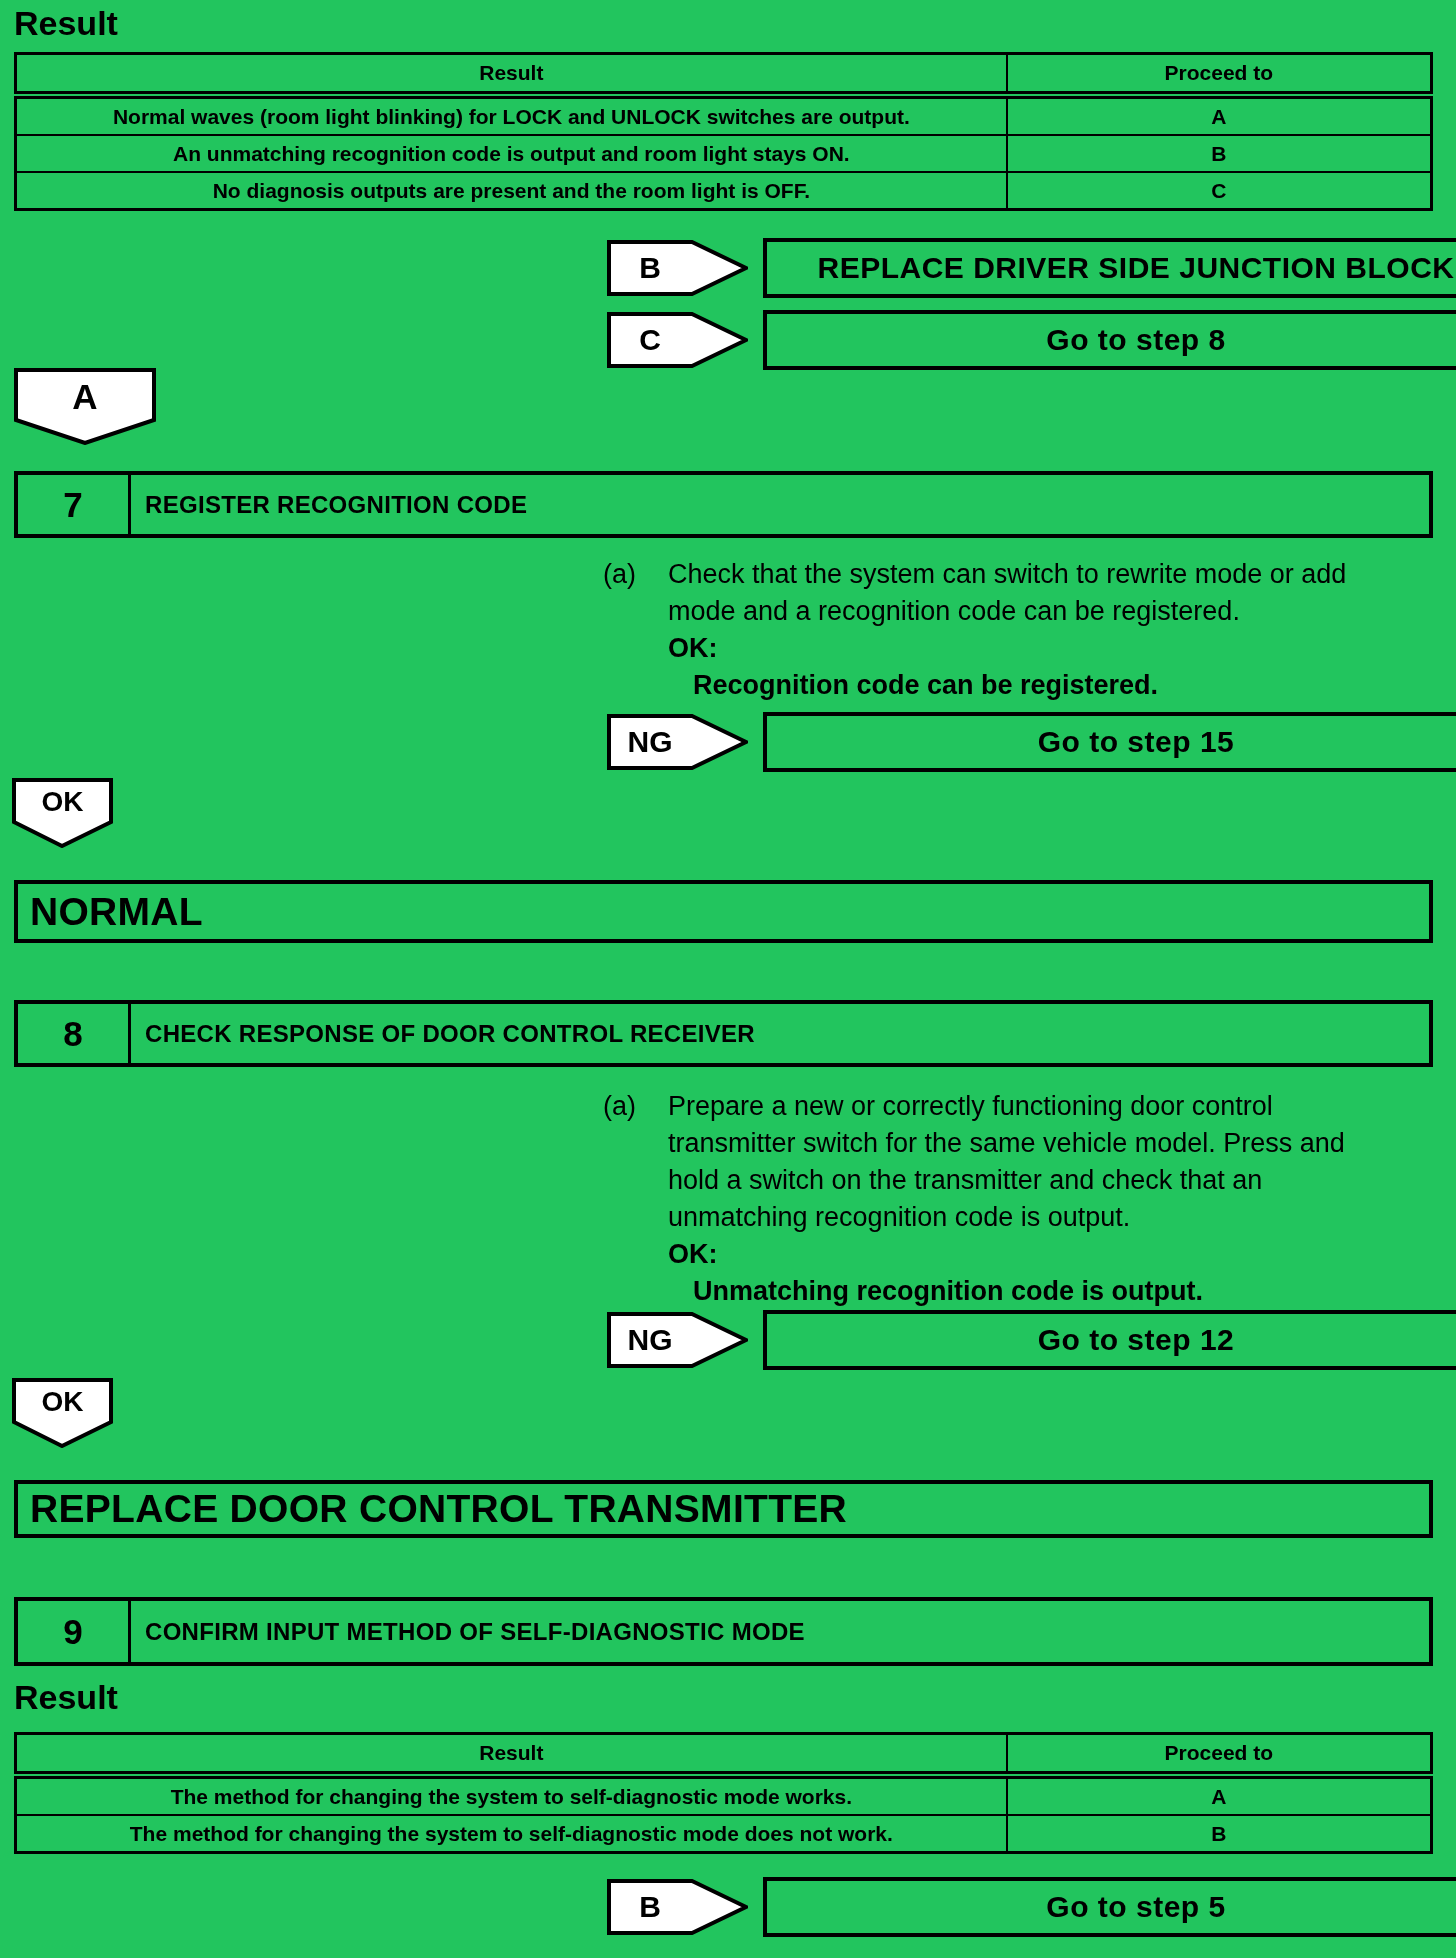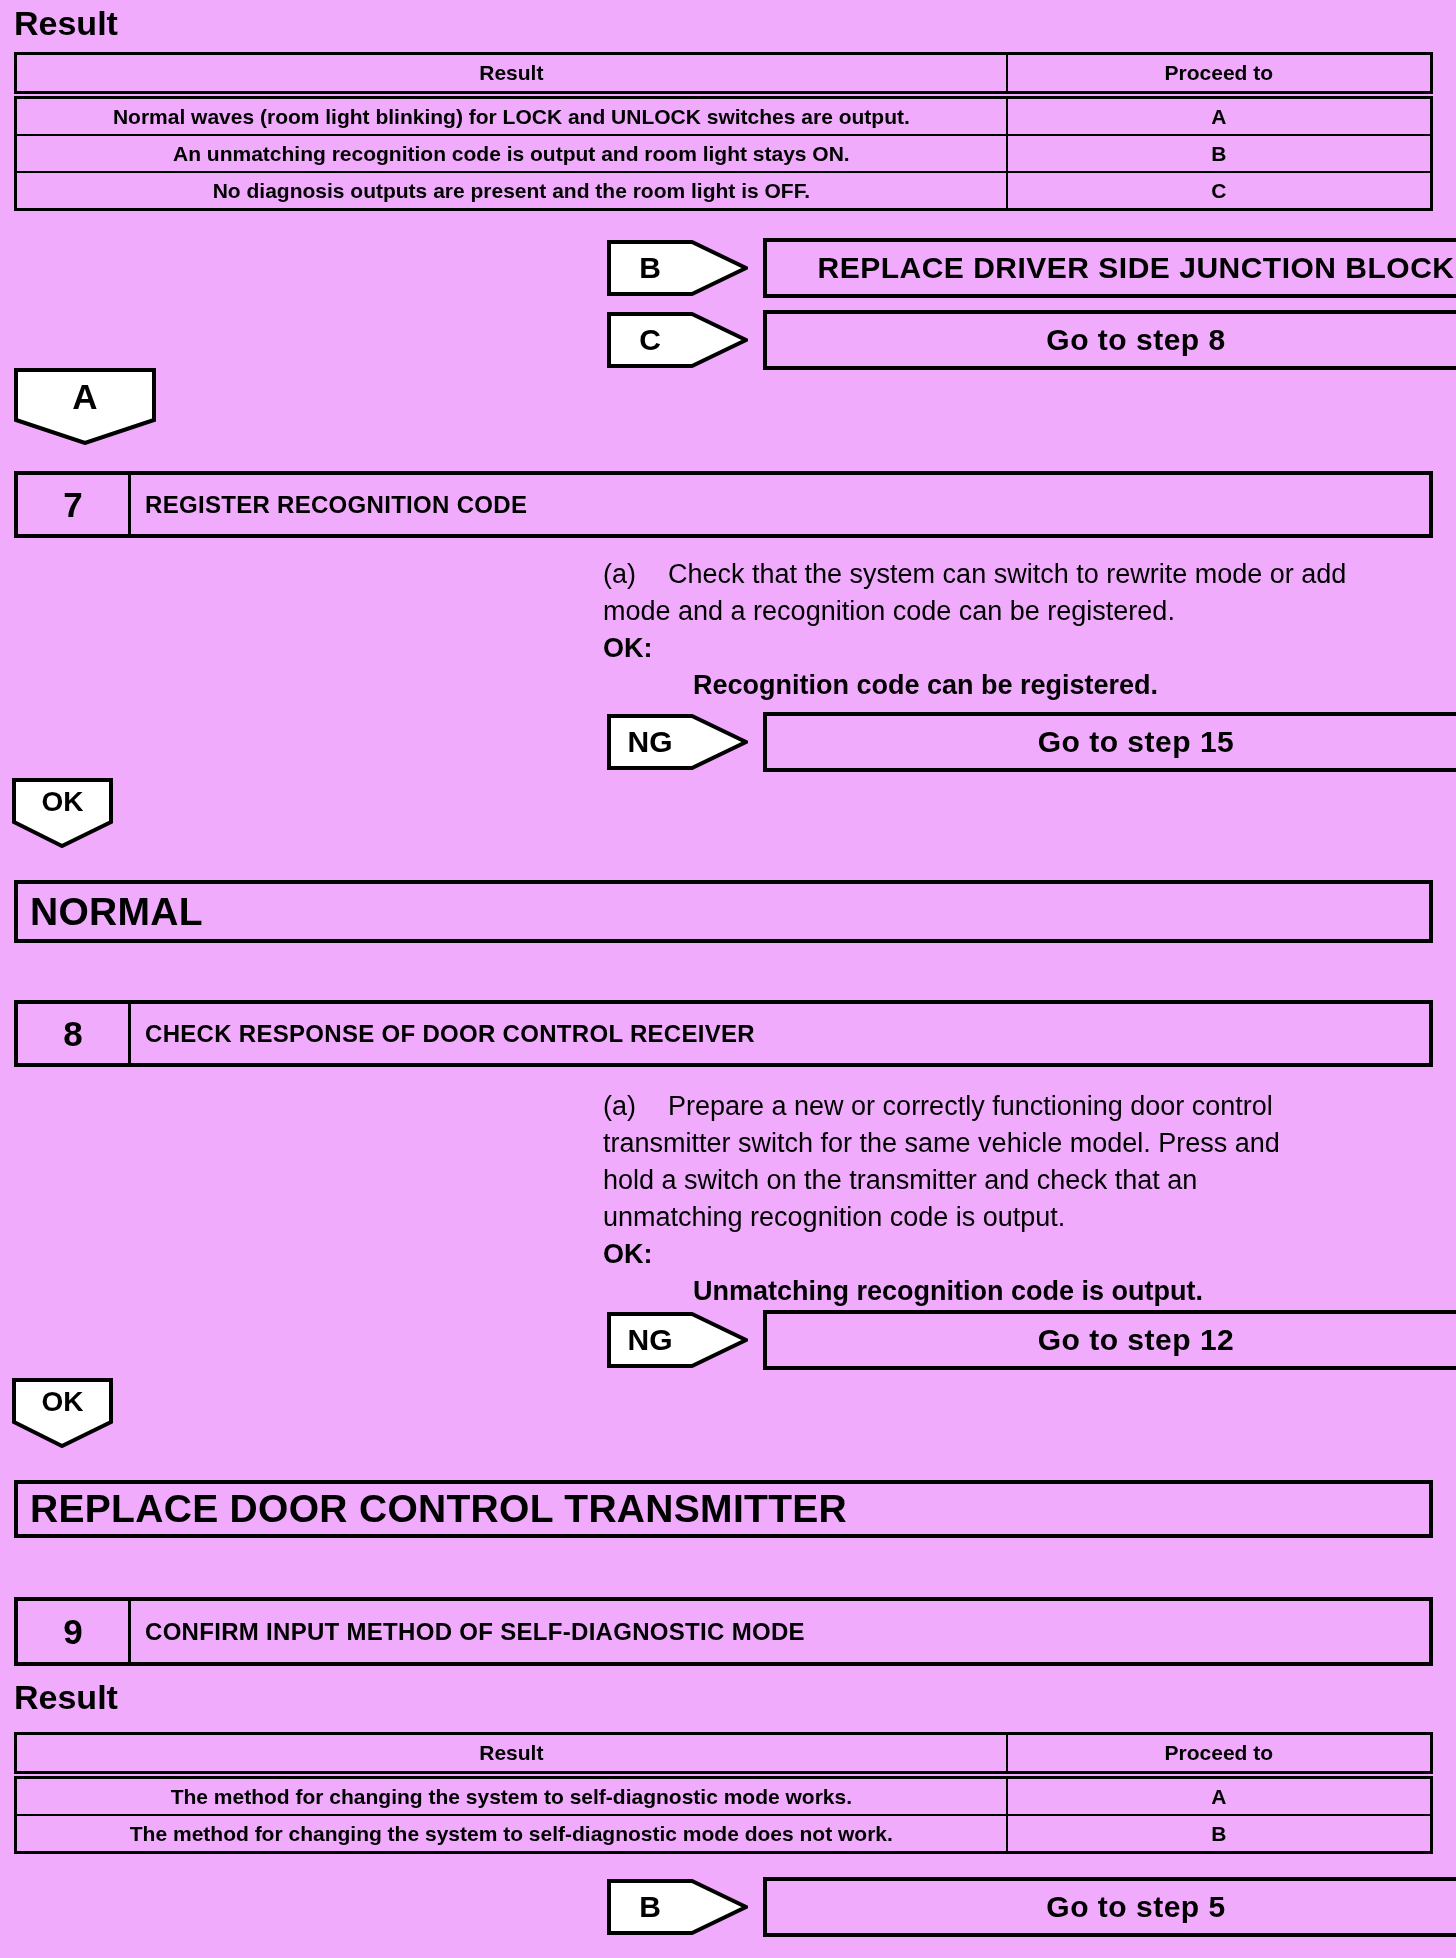--- a/index.html
+++ b/index.html
@@ -1,16 +1,16 @@
 <!DOCTYPE html>
 <html><head>
 <meta charset="utf-8">
 <style>
   html,body{margin:0;padding:0;background:#fff;}
-  .page{position:relative;width:1456px;height:1958px;background:#f0abfc;color:#000;
+  .page{position:relative;width:1456px;height:1958px;background:#22c55e;color:#000;
         font-family:"Liberation Sans",sans-serif;overflow:hidden;}
   .h1{position:absolute;left:14px;font-size:34px;font-weight:bold;line-height:34px;letter-spacing:0px;}
   
   table.rtable{position:absolute;left:14px;width:1419px;border-collapse:collapse;table-layout:fixed;
                border:3px solid #000;}
   table.rtable col.c1{width:70%;}
   table.rtable col.c2{width:30%;}
   table.rtable th{border:2px solid #000;border-bottom:8px double #000;height:36px;
                   font-size:21px;font-weight:bold;text-align:center;padding:0;}
   table.rtable td{border:2px solid #000;height:35px;font-size:21px;font-weight:bold;
@@ -31,21 +31,21 @@
   .step-box{position:absolute;left:14px;width:1419px;border:4px solid #000;box-sizing:border-box;
             display:flex;align-items:stretch;}
   .step-num{width:110px;border-right:3px solid #000;display:flex;align-items:center;
             justify-content:center;font-size:35px;font-weight:bold;}
   .step-title{flex:1;display:flex;align-items:center;padding-left:14px;font-size:24px;
               font-weight:bold;letter-spacing:0.3px;white-space:nowrap;}
   
   .para{position:absolute;left:603px;width:850px;}
   .pline{font-size:27px;line-height:37px;white-space:nowrap;}
   .pline .marker{display:inline-block;width:65px;}
-  .pline.indent1{}
+  .pline.indent1{margin-left:65px;}
   .pline.indent2{margin-left:90px;}
   .pline.bold{font-weight:bold;}
   
   .wide-box{position:absolute;left:14px;width:1419px;border:4px solid #000;box-sizing:border-box;
             display:flex;align-items:center;padding-left:12px;font-size:39px;font-weight:bold;
             letter-spacing:0.3px;}
   svg{display:block;}
 </style>
 </head>
 <body>

